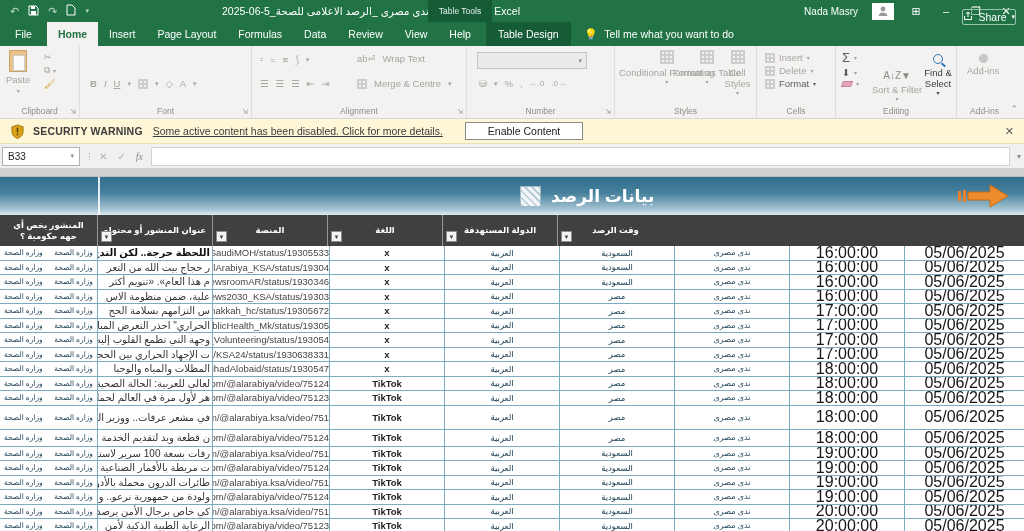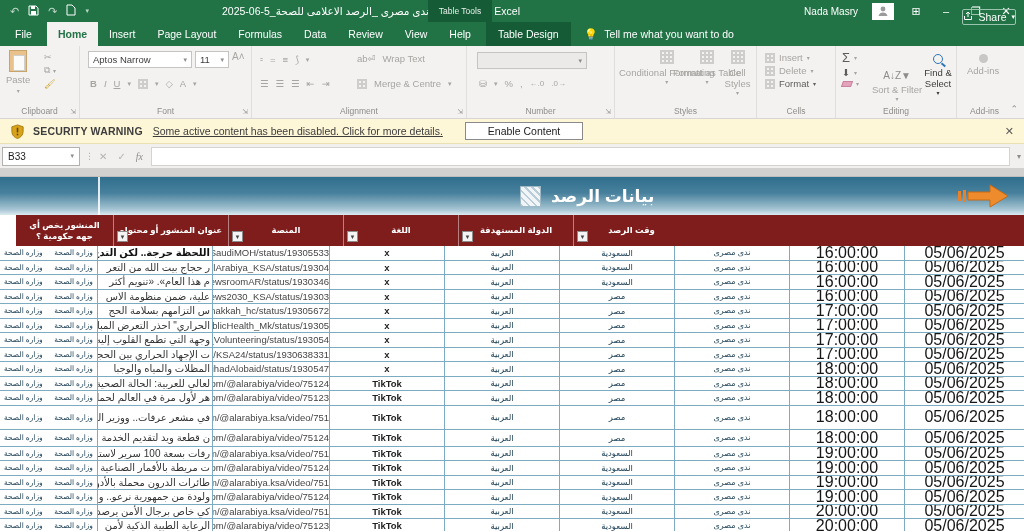--- a/index.html
+++ b/index.html
@@ -78,21 +78,21 @@
   .sheet { position:absolute; left:0; top:168px; width:1024px; height:363px; background:#fff; overflow:hidden; }
   .topstrip { height:9px; background:#d2d1d0; border-bottom:1px solid #bfbebd; }
   .band { position:relative; height:38px; background:linear-gradient(180deg,#2f6f8d 0%,#47809c 42%,#a8c6d4 86%,#ddeaf0 100%); }
   .band .vline { position:absolute; left:98px; top:0; bottom:0; width:2px; background:rgba(255,255,255,.85); }
   .band-title { position:absolute; left:520px; top:0; height:38px; display:flex; align-items:center; gap:10px; }
   .hatch { width:21px; height:21px; background:#f2f5f7; border:1px solid #9fb9c6;
       background-image:repeating-linear-gradient(45deg,#b9cdd8 0 2px,transparent 2px 5px); }
   .band-text { font-size:17px; font-weight:bold; color:#fff; direction:rtl; white-space:nowrap; }
   .go-arrow { position:absolute; right:14px; top:5px; }
 
-  .thead { display:flex; height:31px; background:#7f1d1d;margin-left:16px; }
+  .thead { display:flex; height:31px; background:#404040; }
   .hcell { position:relative; height:31px; display:flex; align-items:center; justify-content:center; color:#fff; font-size:8.5px; font-weight:bold; direction:rtl; text-align:center; line-height:1.25; border-right:1px solid rgba(255,255,255,.45); padding:0 4px; }
   .hcell:last-child { border-right:none; }
   .filterbtn { position:absolute; left:3px; bottom:4px; width:11px; height:11px; background:#f4f4f4; border:1px solid #8c8c8c; display:flex; align-items:center; justify-content:center; font-size:6px; color:#444; line-height:1; }
 
   .rows { height:285px; overflow:hidden; display:flex; flex-direction:column; }
   .trow { display:flex; flex:none; border-bottom:1px solid #7cabc2; background:#fff; }
   .tcell { border-right:1px solid #7cabc2; overflow:hidden; display:flex; align-items:center; white-space:nowrap; }
   .tcell:last-child { border-right:none; }
   .c-gov { direction:rtl; justify-content:space-between; font-size:7.5px; color:#1f4258; padding:0 4px; }
   .c-title { direction:rtl; justify-content:flex-start; font-size:10px; color:#333; padding-right:2px; }
@@ -187,31 +187,20 @@
       <div class="smicons" style="left:44px; top:6px;">
         <span>✂</span>
         <span>⧉ <span style="font-size:6px;">▾</span></span>
         <span style="color:#c9a227;">🖌</span>
       </div>
       <div class="glabel">Clipboard</div>
       <div class="launcher">⇲</div>
     </div>
 
     <div class="rgroup" style="left:80px; width:172px;">
-      <div style="position:absolute; left:8px; top:5px; display:flex; gap:3px;">
-        <div class="combo" style="width:104px;">
-          <span style="color:#3c3c3c;">Aptos Narrow</span>
-            <span class="car">▾</span>
-        </div>
-        <div class="combo" style="width:34px;">
-          <span style="color:#3c3c3c;">11</span>
-            <span class="car">▾</span>
-        </div>
-        <span class="btn-sm" style="font-size:10px;">A˄</span>
-      </div>
       <div class="fx-row" style="position:absolute; left:10px; top:32px;">
         <span class="btn-sm" style="font-weight:bold;">B</span>
         <span class="btn-sm" style="font-style:italic;">I</span>
         <span class="btn-sm" style="text-decoration:underline;">U</span>
         <span class="btn-sm" style="font-size:7px;">▾</span>
         <span class="grid-ic"></span>
         <span class="btn-sm" style="font-size:7px;">▾</span>
         <span class="btn-sm">◇</span>
         <span class="btn-sm">A</span>
         <span class="btn-sm" style="font-size:7px;">▾</span>

